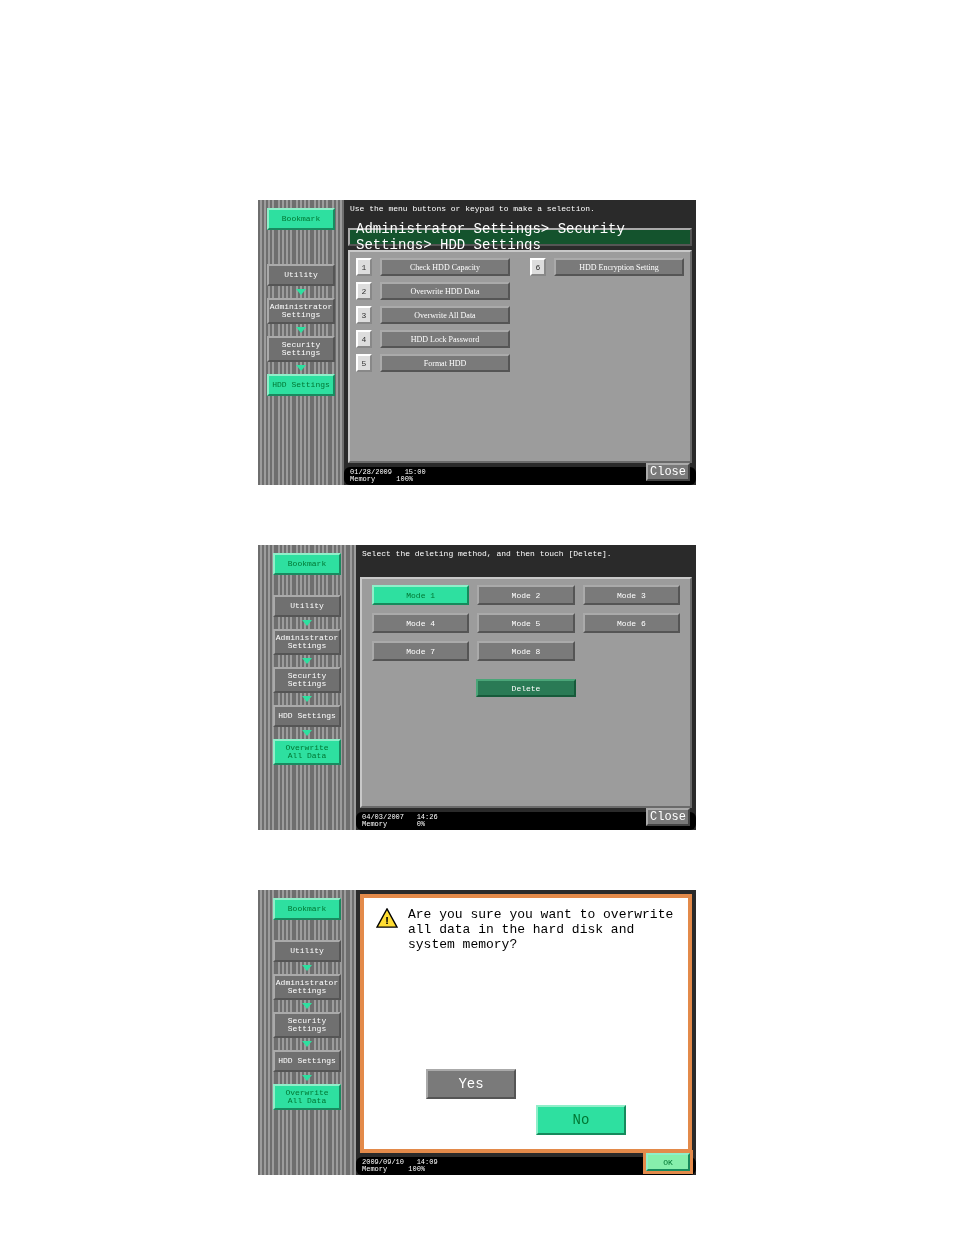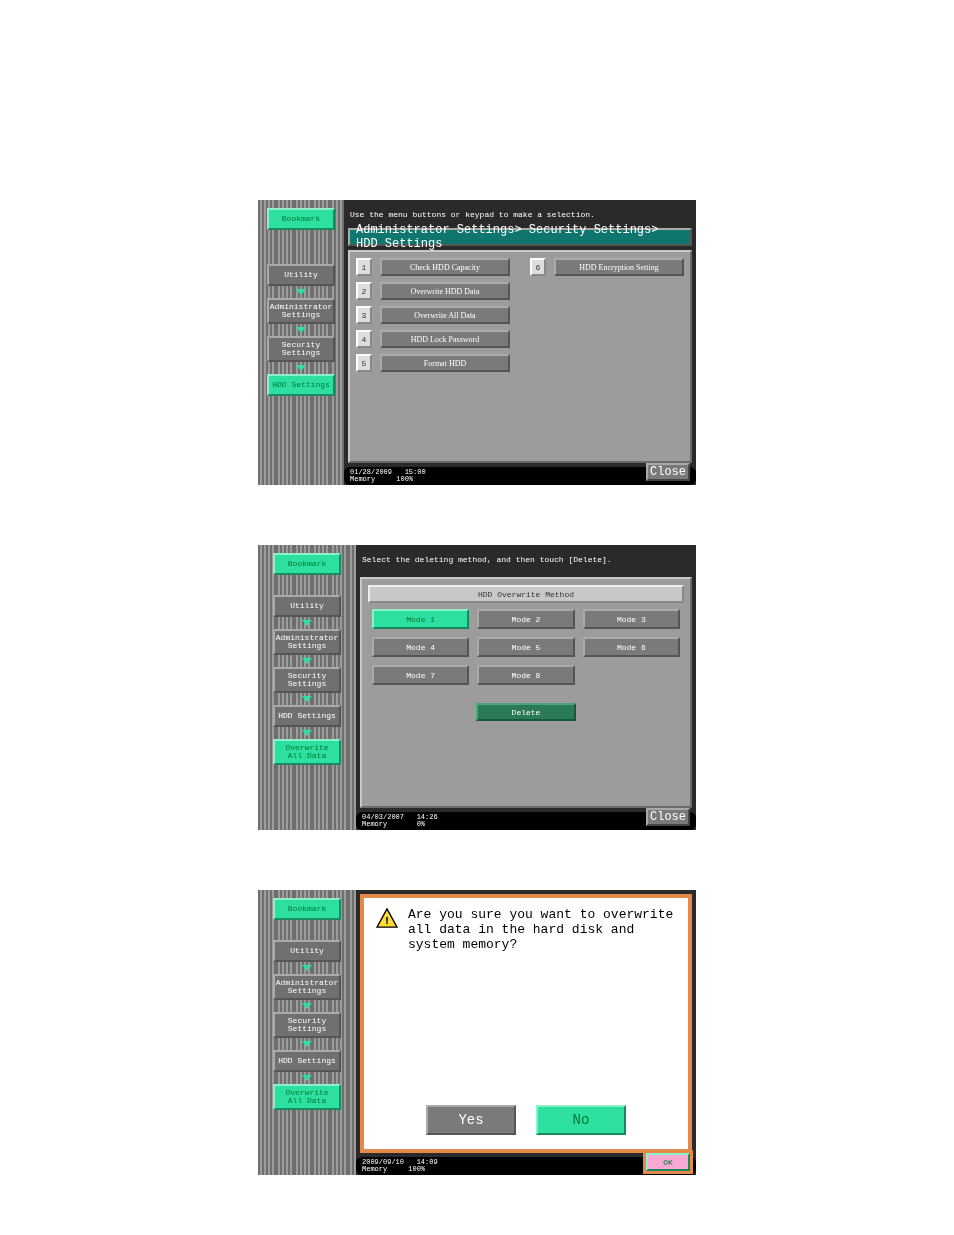--- a/index.html
+++ b/index.html
@@ -31,23 +31,23 @@
     line-height: 1.0;
     cursor: pointer;
   }
   .side-btn.tall { height: 26px; }
   .side-btn.green { background: #2ee0a0; color: #073; border-top-color:#8fefc9; border-left-color:#8fefc9; border-right-color:#1a8a60; border-bottom-color:#1a8a60; }
   .arrow-down {
     width: 0; height: 0; border-left: 5px solid transparent; border-right: 5px solid transparent;
     border-top: 6px solid #2ee0a0; margin: 0 auto;
   }
   .main { flex: 1; background: #2a2a2a; display: flex; flex-direction: column; }
-  .prompt { color: #fff; font-size: 8px; padding: 10px 6px; height: 28px; display:flex; align-items:flex-start; }
+  .prompt { color: #fff; font-size: 8px; padding: 4px 6px; height: 28px; display:flex; align-items:flex-start; }
   .crumb {
-    margin: 0 4px; height: 18px; background: #0f766e; color: #fff; font-size: 12px;
+    margin: 0 4px; height: 18px; background: #14532d; color: #fff; font-size: 14px;
     display: flex; align-items: center; padding: 0 6px;
     border-top: 2px solid #aaa; border-left: 2px solid #aaa;
     border-right: 2px solid #555; border-bottom: 2px solid #555;
   }
   .panel {
     flex: 1; margin: 4px; background: #9c9c9c;
     border-top: 2px solid #c8c8c8; border-left: 2px solid #c8c8c8;
     border-right: 2px solid #6a6a6a; border-bottom: 2px solid #6a6a6a;
     padding: 6px; position: relative;
   }
@@ -105,24 +105,24 @@
   .warn-icon { width:22px; height:20px; position:relative; flex-shrink:0; }
   .warn-icon svg { width:100%; height:100%; }
   .dlg-text { font-size:13px; color:#000; line-height:1.15; }
   .dlg-btns { margin-top:auto; display:flex; gap:20px; justify-content:center; padding-bottom:4px; }
   .dlg-btn {
     width:90px; height:30px; font-size:14px; display:flex; align-items:center; justify-content:center;
     border-top:2px solid #aaa; border-left:2px solid #aaa; border-right:2px solid #555; border-bottom:2px solid #555;
     cursor:pointer;
   }
   .dlg-btn.gray { background:#7a7a7a; color:#fff; }
-  .dlg-btn.green { background:#2ee0a0; color:#073; border-top-color:#8fefc9; border-left-color:#8fefc9; border-right-color:#168a5c; border-bottom-color:#168a5c; }
+  .dlg-btn.green { background:#2ee0a0; color:#073; border-top-color:#8fefc9; border-left-color:#8fefc9; border-right-color:#168a5c; border-bottom-color:#168a5c;margin-top:36px; }
   .ok-btn {
     position:absolute; right:6px; top:-4px;
-    width:44px; height:18px; background:#f9a8d4; color:#073; font-size:8px;
+    width:44px; height:18px; background:#86efac; color:#073; font-size:8px;
     border-top:2px solid #8fefc9; border-left:2px solid #8fefc9; border-right:2px solid #168a5c; border-bottom:2px solid #168a5c;
     outline:3px solid #e38a4a;
     display:flex; align-items:center; justify-content:center; cursor:pointer;
   }
 </style>
 </head>
 <body>
 
 <div class="device">
   <div class="side">
@@ -196,21 +196,20 @@
 Settings</div>
     <div class="arrow-down"></div>
     <div class="side-btn">HDD Settings</div>
     <div class="arrow-down"></div>
     <div class="side-btn tall green" style="white-space:pre">Overwrite
 All Data</div>
   </div>
   <div class="main">
     <div class="prompt">Select the deleting method, and then touch [Delete].</div>
     <div class="panel">
-      <div class="section-title">HDD Overwrite Method</div>
       <div class="mode-grid">
         <div class="mode-btn selected">Mode 1</div>
         <div class="mode-btn">Mode 2</div>
         <div class="mode-btn">Mode 3</div>
         <div class="mode-btn">Mode 4</div>
         <div class="mode-btn">Mode 5</div>
         <div class="mode-btn">Mode 6</div>
         <div class="mode-btn">Mode 7</div>
         <div class="mode-btn">Mode 8</div>
         <div></div>

